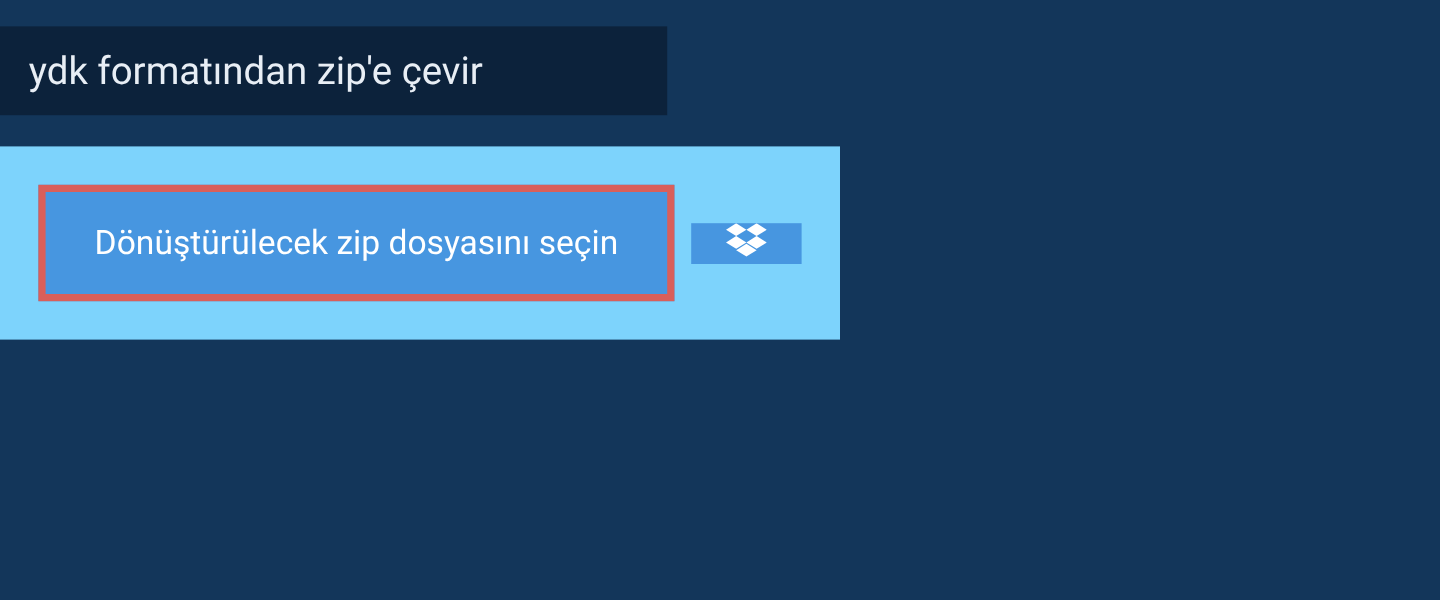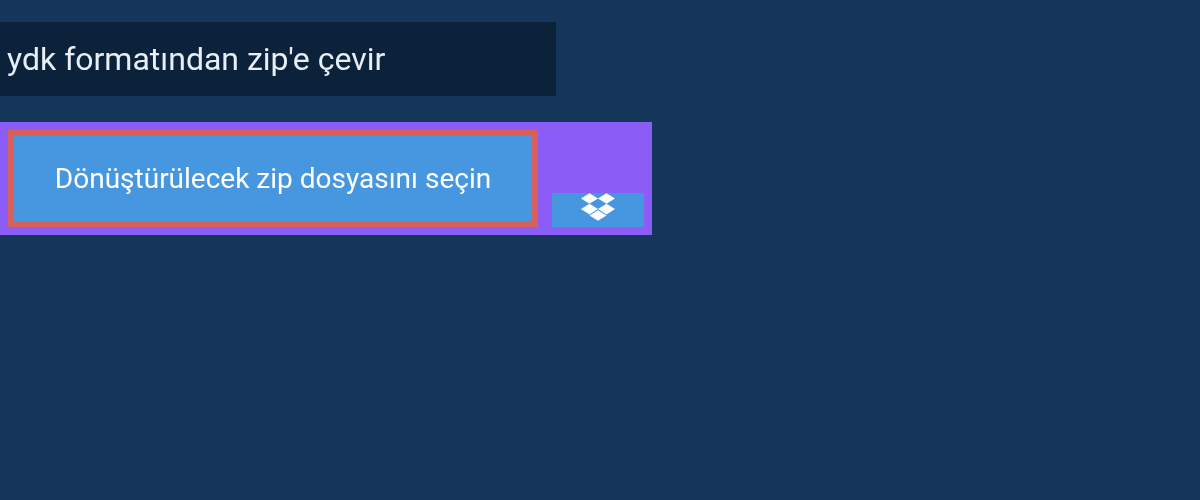--- a/index.html
+++ b/index.html
@@ -10,35 +10,35 @@
     body {
       width: 1200px;
       height: 500px;
       background-color: #13365a;
       font-family: -apple-system, BlinkMacSystemFont, "Segoe UI", Roboto, Helvetica, Arial, sans-serif;
       overflow: hidden;
     }
     .header-bar {
       background-color: #0c223b;
       width: 556px;
-      padding: 18px 7px;
+      padding: 18px 24px;
       margin-top: 22px;
     }
     .header-title {
       color: #e8eef5;
       font-size: 32px;
       font-weight: 400;
     }
     .upload-section {
-      background-color: #8b5cf6;
-      padding: 8px;
+      background-color: #7dd3fc;
+      padding: 32px;
       margin-top: 26px;
       display: flex;
       gap: 14px;
-      align-items: flex-end;
+      align-items: center;
       width: fit-content;
     }
     .select-button {
       background-color: #4796e0;
       border: 6px solid #d95f5a;
       color: #ffffff;
       font-size: 28px;
       font-weight: 400;
       padding: 26px 36px;
       cursor: pointer;

